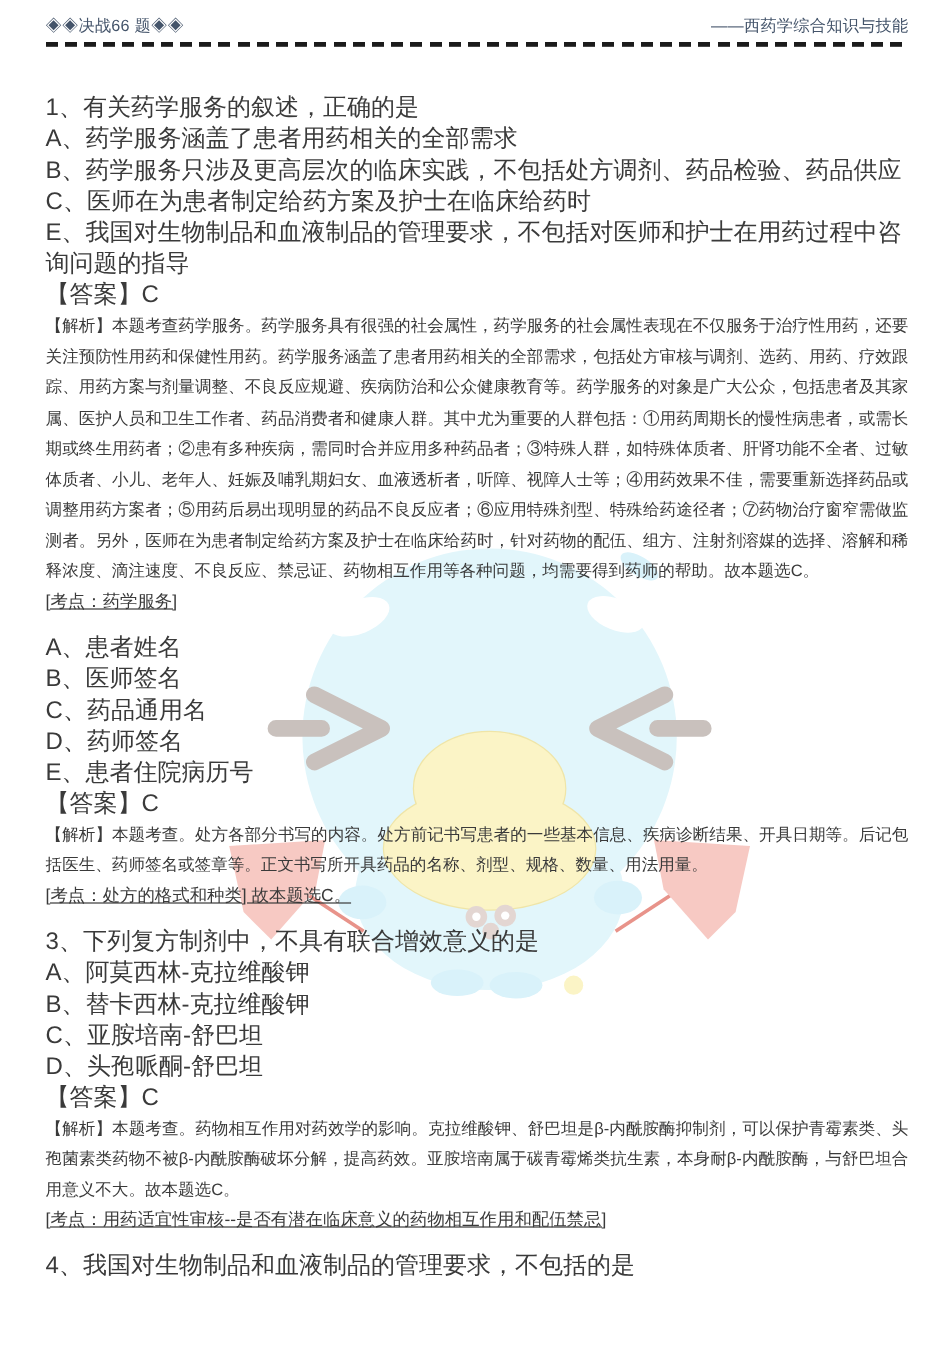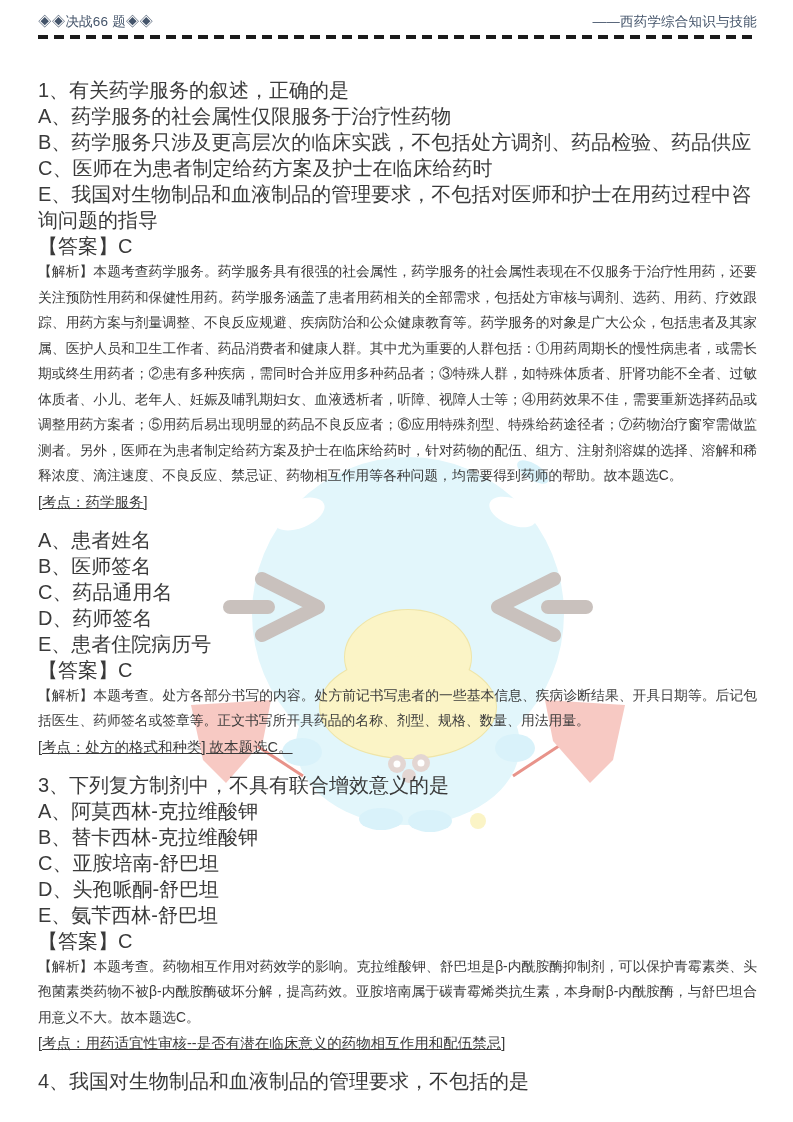--- a/index.html
+++ b/index.html
@@ -77,21 +77,21 @@
   <div class="content">
 
     <div class="header">
       <span>◈◈决战66 题◈◈</span>
       <span>——西药学综合知识与技能</span>
     </div>
     <div class="rule"></div>
 
     <div class="q q-first">
       <div class="line">1、有关药学服务的叙述，正确的是</div>
-      <div class="line">A、药学服务的社会属性仅限服务于治疗性药物</div>
+      <div class="line">A、药学服务涵盖了患者用药相关的全部需求</div>
       <div class="line">B、药学服务只涉及更高层次的临床实践，不包括处方调剂、药品检验、药品供应</div>
       <div class="line">C、医师在为患者制定给药方案及护士在临床给药时</div>
       <div class="line">E、我国对生物制品和血液制品的管理要求，不包括对医师和护士在用药过程中咨询问题的指导</div>
       <div class="line"><span>【答案】</span><span>C</span></div>
       <div class="analysis">【解析】本题考查药学服务。药学服务具有很强的社会属性，药学服务的社会属性表现在不仅服务于治疗性用药，还要关注预防性用药和保健性用药。药学服务涵盖了患者用药相关的全部需求，包括处方审核与调剂、选药、用药、疗效跟踪、用药方案与剂量调整、不良反应规避、疾病防治和公众健康教育等。药学服务的对象是广大公众，包括患者及其家属、医护人员和卫生工作者、药品消费者和健康人群。其中尤为重要的人群包括：①用药周期长的慢性病患者，或需长期或终生用药者；②患有多种疾病，需同时合并应用多种药品者；③特殊人群，如特殊体质者、肝肾功能不全者、过敏体质者、小儿、老年人、妊娠及哺乳期妇女、血液透析者，听障、视障人士等；④用药效果不佳，需要重新选择药品或调整用药方案者；⑤用药后易出现明显的药品不良反应者；⑥应用特殊剂型、特殊给药途径者；⑦药物治疗窗窄需做监测者。另外，医师在为患者制定给药方案及护士在临床给药时，针对药物的配伍、组方、注射剂溶媒的选择、溶解和稀释浓度、滴注速度、不良反应、禁忌证、药物相互作用等各种问题，均需要得到药师的帮助。故本题选C。</div>
       <div class="exam">[考点：药学服务]</div>
     </div>
 
     <div class="q">
       <div class="line">A、患者姓名</div>
@@ -103,21 +103,20 @@
       <div class="analysis">【解析】本题考查。处方各部分书写的内容。处方前记书写患者的一些基本信息、疾病诊断结果、开具日期等。后记包括医生、药师签名或签章等。正文书写所开具药品的名称、剂型、规格、数量、用法用量。</div>
       <div class="exam">[考点：处方的格式和种类] 故本题选C。</div>
     </div>
 
     <div class="q">
       <div class="line">3、下列复方制剂中，不具有联合增效意义的是</div>
       <div class="line">A、阿莫西林-克拉维酸钾</div>
       <div class="line">B、替卡西林-克拉维酸钾</div>
       <div class="line">C、亚胺培南-舒巴坦</div>
       <div class="line">D、头孢哌酮-舒巴坦</div>
-      <div class="line">E、氨苄西林-舒巴坦</div>
       <div class="line"><span>【答案】</span><span>C</span></div>
       <div class="analysis">【解析】本题考查。药物相互作用对药效学的影响。克拉维酸钾、舒巴坦是β-内酰胺酶抑制剂，可以保护青霉素类、头孢菌素类药物不被β-内酰胺酶破坏分解，提高药效。亚胺培南属于碳青霉烯类抗生素，本身耐β-内酰胺酶，与舒巴坦合用意义不大。故本题选C。</div>
       <div class="exam">[考点：用药适宜性审核--是否有潜在临床意义的药物相互作用和配伍禁忌]</div>
     </div>
 
     <div class="q">
       <div class="line">4、我国对生物制品和血液制品的管理要求，不包括的是</div>
     </div>
 
   </div>

